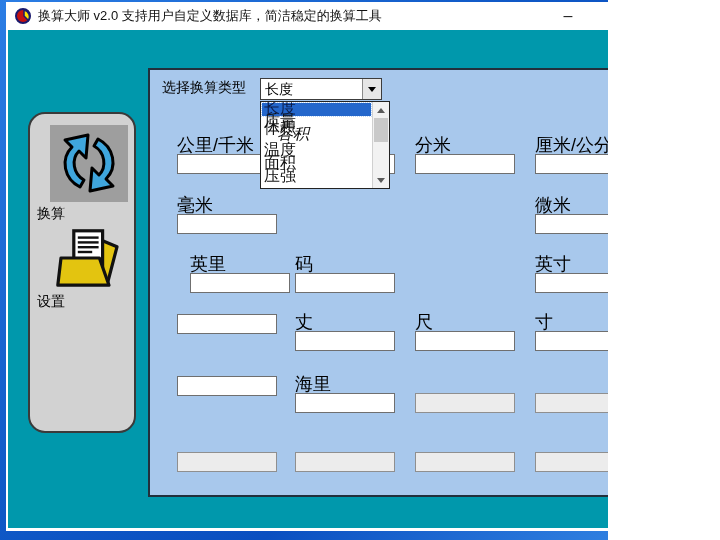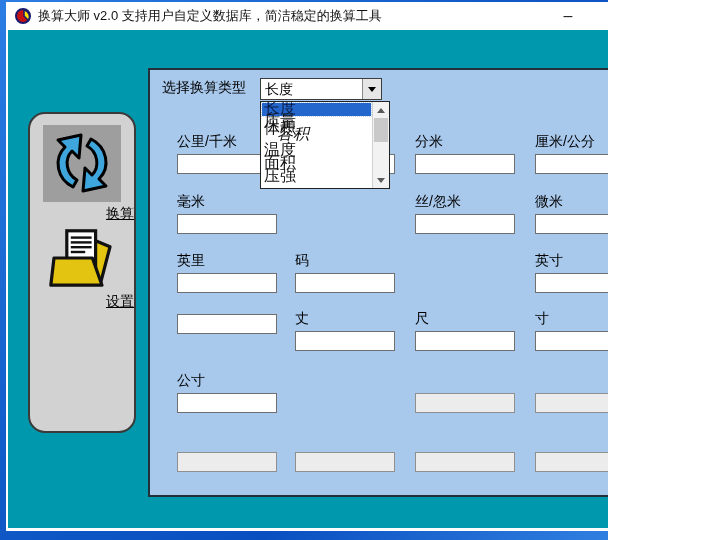--- a/index.html
+++ b/index.html
@@ -12,21 +12,21 @@
   .wtitle{position:absolute;left:32px;top:0;height:28px;line-height:28px;
     font-size:13px;color:#111;white-space:nowrap;}
   .winbtns{position:absolute;right:8px;top:0;height:28px;display:flex;align-items:center;gap:9px;}
   .tbtn{width:44px;height:26px;text-align:center;line-height:25px;font-size:16px;color:#222;}
   .maxbox{width:44px;height:26px;display:flex;align-items:center;justify-content:center;}
   .maxglyph{width:10px;height:10px;border:1px solid #cfcfcf;}
   .client{position:absolute;left:2px;top:28px;width:694px;height:498px;background:#0098ac;}
   
   .sidebar{position:absolute;left:20px;top:82px;width:108px;height:321px;background:#d2d2d2;
     border:2px solid #3a3a3a;border-radius:17px;box-sizing:border-box;}
-  .sbtn{position:absolute;left:0;width:100%;text-align:right;text-decoration:underline;}
+  .sbtn{position:absolute;left:7px;width:100%;text-align:left;}
   .icon-sq{display:block;margin:0 auto;width:78px;height:77px;background:#9e9e9e;}
   .sblabel{display:block;margin-top:3px;font-size:14px;color:#000;}
   .convert-btn{top:11px;}
   .settings-btn{top:112px;}
   
   .panel{position:absolute;left:140px;top:38px;width:520px;height:429px;background:#a8c8ec;
     border:2px solid #22303c;box-sizing:border-box;}
   .type-label{position:absolute;left:12px;top:9px;font-size:14px;color:#000;}
   .combo{position:absolute;left:110px;top:8px;width:122px;height:22px;background:#fff;
     border:1px solid #3c3c3c;box-sizing:border-box;display:flex;}
@@ -54,21 +54,21 @@
     align-items:center;justify-content:center;}
   .sc-up{top:1px;}
   .sc-dn{bottom:1px;}
   .tri-up-s{width:0;height:0;border-left:4px solid transparent;border-right:4px solid transparent;
     border-bottom:5px solid #5a5a5a;}
   .tri-dn-s{width:0;height:0;border-left:4px solid transparent;border-right:4px solid transparent;
     border-top:5px solid #5a5a5a;}
   .sc-thumb{position:absolute;left:1px;top:16px;width:14px;height:24px;background:#c9c9c9;}
   
   .cell{position:absolute;width:104px;}
-  .flabel{height:17px;font-size:14px;color:#000;white-space:nowrap;}
+  .flabel{height:17px;font-size:18px;color:#000;white-space:nowrap;}
   .fin{display:block;margin-top:4px;width:100px;height:20px;box-sizing:border-box;
     border:1px solid #6f6f6f;background:#fff;font-size:13px;padding:1px 3px;}
   .fin.dis{background:#ececec;border-color:#8f8f8f;}
   .inonly .fin{margin-top:0;}
 </style>
 </head>
 <body>
 
 <div class="desktop">
   <div class="window">
@@ -160,30 +160,26 @@
         </div>
         <div class="cell" style="left:265px;top:63px">
           <div class="flabel">分米</div>
           <input class="fin" style="">
         </div>
 
         <div class="cell" style="left:27px;top:123px">
           <div class="flabel">毫米</div>
           <input class="fin" style="">
         </div>
-        <div class="cell" style="left:265px;top:123px">
-          <div class="flabel">丝/忽米</div>
-          <input class="fin" style="">
-        </div>
         <div class="cell" style="left:385px;top:123px">
           <div class="flabel">微米</div>
           <input class="fin" style="">
         </div>
 
-        <div class="cell" style="left:27px;top:182px">
+        <div class="cell" style="left:40px;top:182px">
           <div class="flabel">英里</div>
           <input class="fin" style="">
         </div>
         <div class="cell" style="left:145px;top:182px">
           <div class="flabel">码</div>
           <input class="fin" style="">
         </div>
         <div class="cell" style="left:385px;top:182px">
           <div class="flabel">英寸</div>
           <input class="fin" style="">
@@ -199,21 +195,24 @@
         <div class="cell" style="left:265px;top:240px">
           <div class="flabel">尺</div>
           <input class="fin" style="">
         </div>
         <div class="cell" style="left:385px;top:240px">
           <div class="flabel">寸</div>
           <input class="fin" style="">
         </div>
 
         <div class="cell" style="left:27px;top:302px">
-          <div class="flabel">公寸</div>
+          <input class="fin" style="">
+        </div>
+        <div class="cell" style="left:145px;top:302px">
+          <div class="flabel">海里</div>
           <input class="fin" style="">
         </div>
         <div class="cell" style="left:265px;top:302px">
           <div class="flabel"></div>
           <input class="fin dis" disabled="" style="">
         </div>
         <div class="cell" style="left:385px;top:302px">
           <div class="flabel"></div>
           <input class="fin dis" disabled="" style="">
         </div>

